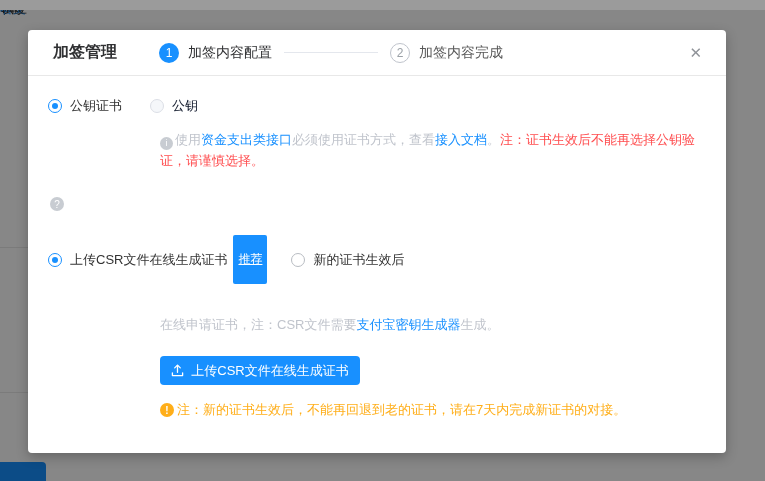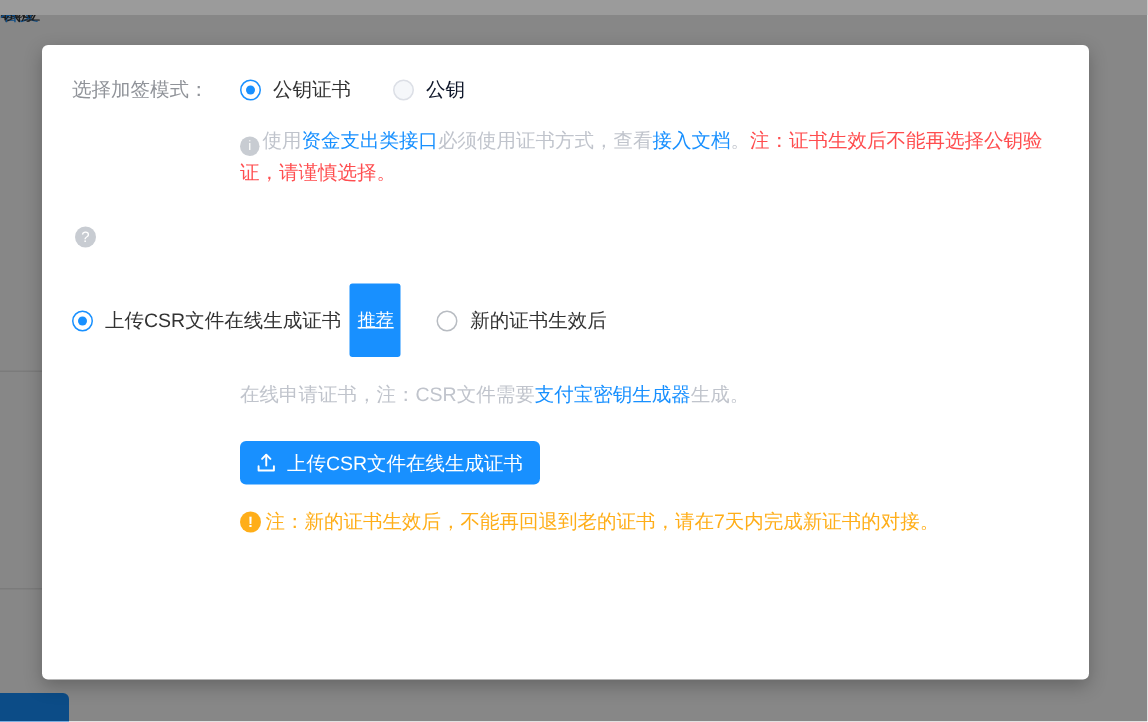--- a/index.html
+++ b/index.html
@@ -54,21 +54,21 @@
 
   .modal-body { padding:0 24px 0 20px; }
   .form-row { display:flex; align-items:center; }
   .form-label { width:112px; flex-shrink:0; color:#909399; }
   .indent { margin-left:112px; }
 
   .mt-row1 { margin-top:21px; }
   .mt-info { margin-top:14px; }
   .mt-row2 { margin-top:26px; }
   .mt-row3 { margin-top:24px; }
-  .mt-hint { margin-top:16px; }
+  .mt-hint { margin-top:32px; }
   .mt-btn  { margin-top:22px; }
   .mt-warn { margin-top:16px; }
 
   
   .radio-opt { display:inline-flex; align-items:center; cursor:pointer; }
   .radio {
     width:14px; height:14px; border-radius:50%; background:#fff;
     border:1px solid #b8bcc2; margin-right:8px; position:relative; flex-shrink:0;
   }
   .radio.checked { border-color:#1890ff; }
@@ -132,25 +132,41 @@
   <div class="bg-frag f-link">查看支</div>
   <div class="bg-line" style="top:392px;"></div>
   <div class="bg-frag f-test">测试应</div>
   <div class="bg-btn"></div>
 </div>
 <div class="mask"></div>
 <div class="top-strip"></div>
 
 <div class="modal">
 
+  <div class="modal-header">
+    <span class="modal-title">加签管理</span>
+
+    <div class="steps">
+      <div class="step active">
+        <span class="step-circle">1</span>
+        <span class="step-label">加签内容配置</span>
+      </div>
+      <div class="step-line"></div>
+      <div class="step wait">
+        <span class="step-circle">2</span>
+        <span class="step-label">加签内容完成</span>
+      </div>
+    </div>
+
+    <span class="close-x">✕</span>
+  </div>
 
   <div class="modal-body">
 
     <div class="form-row mt-row1">
-      <span class="form-label">选择加签模式：</span>
       <label class="radio-opt gap28">
         <span class="radio checked"></span>
         <span class="opt-label">公钥证书</span>
       </label>
       <label class="radio-opt">
         <span class="radio disabled"></span>
         <span class="opt-label disabled">公钥</span>
       </label>
     </div>
 

